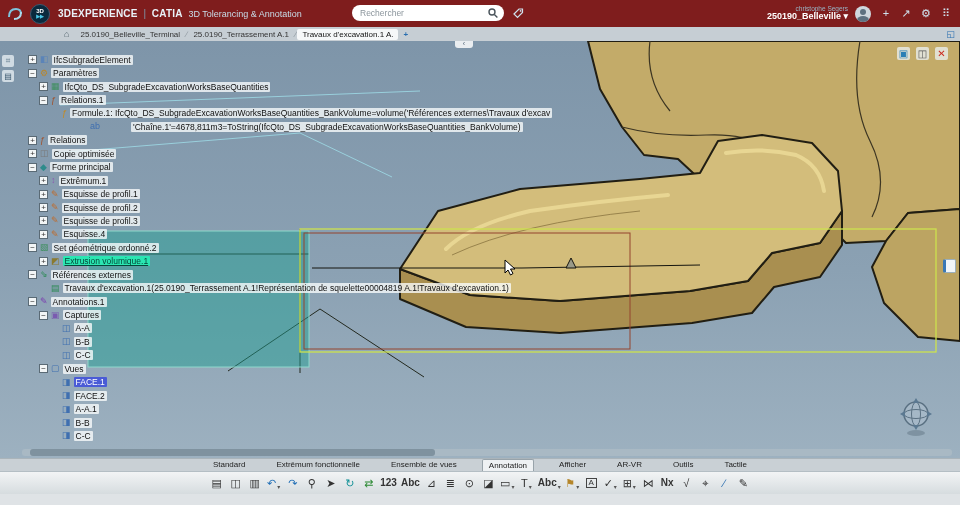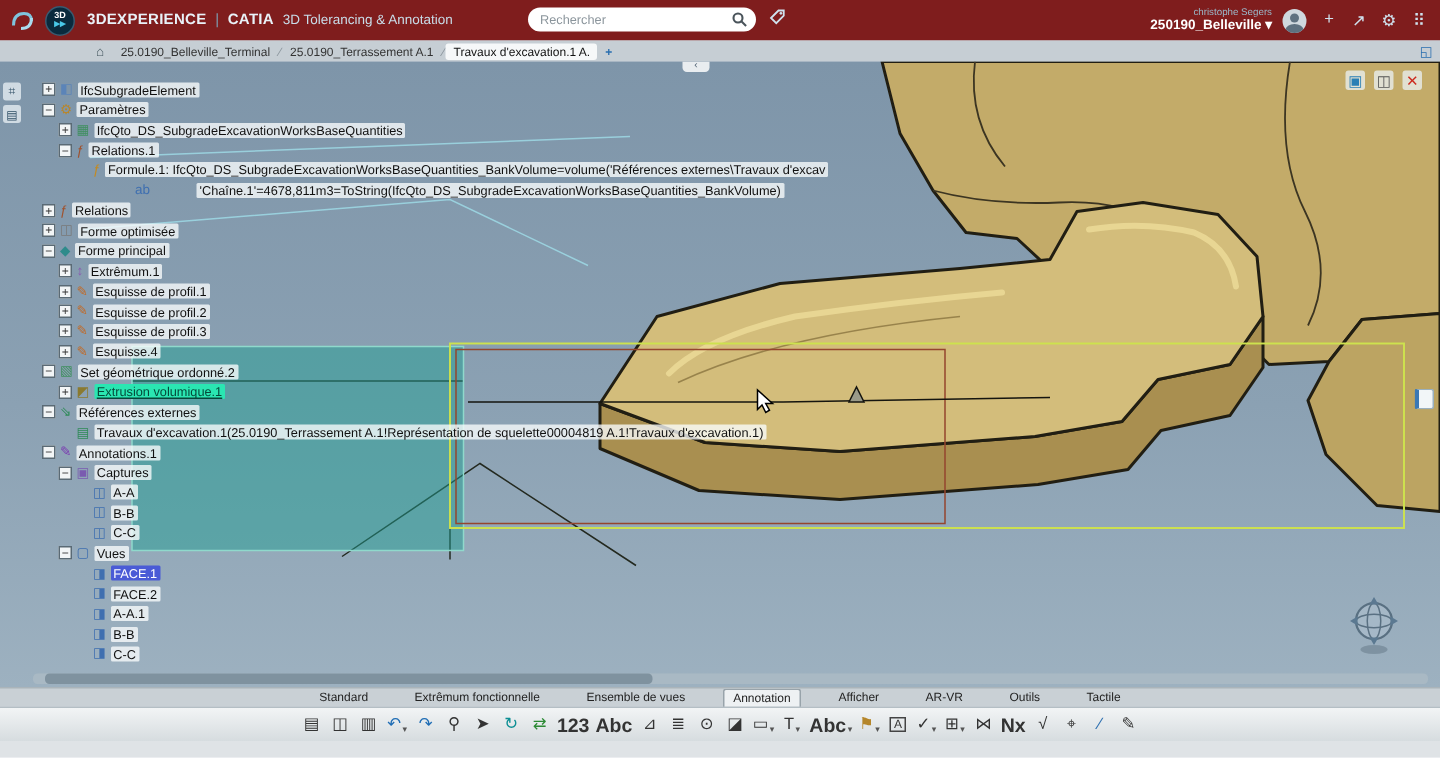--- a/index.html
+++ b/index.html
@@ -9,21 +9,21 @@
 
   
   .topbar { height: 27px; background: #7f1d1d; display: flex; align-items: center; color: #e9f2f8; position: relative; padding: 0 6px; flex: none; }
   .swirl { margin-right: 6px; flex: none; }
   .play-badge { width: 20px; height: 20px; border-radius: 50%; background: #0a2a3d; border: 1px solid #3a5a70; display: flex; flex-direction: column; align-items: center; justify-content: center; font-size: 6px; font-weight: bold; color: #fff; margin-right: 8px; flex: none; line-height: 1; }
   .play-badge .tri { color: #49c8e8; font-size: 5px; }
   .brand-line { font-size: 10px; white-space: nowrap; }
   .brand-bold { font-weight: bold; letter-spacing: .2px; }
   .brand-sep { color: #7d99ac; margin: 0 3px; }
   .app-name { font-size: 9px; color: #c8dce8; margin-left: 3px; }
-  .search-wrap { position: absolute; left: 352px; top: 5px; display: flex; gap: 8px; }
+  .search-wrap { position: absolute; left: 352px; top: 5px; display: flex; align-items: center; gap: 8px; }
   .search-box { width: 152px; height: 16px; background: #fff; border: none; border-radius: 9px; font-size: 8.5px; padding: 0 18px 0 8px; color: #333; outline: none; font-family: "Liberation Sans", sans-serif; }
   .search-box::placeholder { color: #8b959c; }
   .search-ico { position: absolute; left: 136px; top: 3px; }
   .user-block { margin-left: auto; display: flex; align-items: center; gap: 7px; }
   .user-lines { text-align: right; line-height: 1.1; }
   .user-name { font-size: 6.5px; color: #9ab7c8; }
   .user-tenant { font-size: 9px; font-weight: bold; color: #fff; white-space: nowrap; }
   .avatar { width: 16px; height: 16px; border-radius: 50%; background: #cfd8de; position: relative; overflow: hidden; flex: none; }
   .avatar::before { content: ""; position: absolute; left: 5px; top: 3px; width: 6px; height: 6px; border-radius: 50%; background: #5e7180; }
   .avatar::after { content: ""; position: absolute; left: 2px; top: 10px; width: 12px; height: 8px; border-radius: 50%; background: #5e7180; }
@@ -76,21 +76,21 @@
   .vp-scroll-thumb { position: absolute; left: 8px; top: 0; width: 405px; height: 7px; background: #7f929f; border-radius: 3px; }
   .compass { position: absolute; right: 22px; bottom: 20px; opacity: .85; }
 
   
   .toolbar-tabs { height: 13px; background: #c9d0d5; display: flex; justify-content: center; align-items: center; gap: 19px; font-size: 8px; color: #222; flex: none; border-top: 1px solid #aab4ba; }
   .tb-tab { padding: 0 6px; line-height: 12px; white-space: nowrap; }
   .tb-tab.active { background: #eef1f3; border: 1px solid #98a3aa; border-bottom: none; border-radius: 2px 2px 0 0; }
   .toolbar-icons { height: 23px; background: linear-gradient(#f2f4f5, #d6dcdf); display: flex; align-items: center; justify-content: center; gap: 2px; border-top: 1px solid #b4bec4; flex: none; }
   .tool-btn { min-width: 17px; height: 19px; display: flex; align-items: center; justify-content: center; font-size: 11px; color: #333; border-radius: 2px; padding: 0 1px; }
   .tool-glyph { line-height: 1; }
-  .tool-glyph.txt { font-size: 13px; font-weight: bold; }
+  .tool-glyph.txt { font-size: 10px; font-weight: bold; }
   .tool-btn.boxed .tool-glyph { border: 1px solid #444; padding: 0 2px; font-size: 8px; }
   .tool-caret { font-size: 6px; color: #555; margin-left: 1px; align-self: flex-end; line-height: 12px; }
 
   
   .statusbar { height: 11px; background: #f2f4f5; border-top: 1px solid #c2cacf; display: flex; align-items: center; font-size: 7.5px; color: #222; padding: 0 5px; flex: none; }
   .status-right { margin-left: auto; display: flex; gap: 4px; align-items: center; }
   .status-chip { width: 10px; height: 7px; background: #fff; border: 1px solid #9aa6ad; }
 </style>
 </head>
 <body>
@@ -229,21 +229,21 @@
           <span class="tree-label">'Chaîne.1'=4678,811m3=ToString(IfcQto_DS_SubgradeExcavationWorksBaseQuantities_BankVolume)</span>
         </div>
         <div class="tree-row" style="padding-left: 0px;">
           <span class="expander">+</span>
           <span class="tree-icon" style="color: rgb(160, 82, 45);">ƒ</span>
           <span class="tree-label">Relations</span>
         </div>
         <div class="tree-row" style="padding-left: 0px;">
           <span class="expander">+</span>
           <span class="tree-icon" style="color: rgb(122, 122, 122);">◫</span>
-          <span class="tree-label">Forme optimisée</span>
+          <span class="tree-label">Copie optimisée</span>
         </div>
         <div class="tree-row" style="padding-left: 0px;">
           <span class="expander">−</span>
           <span class="tree-icon" style="color: rgb(46, 139, 139);">◆</span>
           <span class="tree-label">Forme principal</span>
         </div>
         <div class="tree-row" style="padding-left: 11px;">
           <span class="expander">+</span>
           <span class="tree-icon" style="color: rgb(138, 90, 176);">↕</span>
           <span class="tree-label">Extrêmum.1</span>

